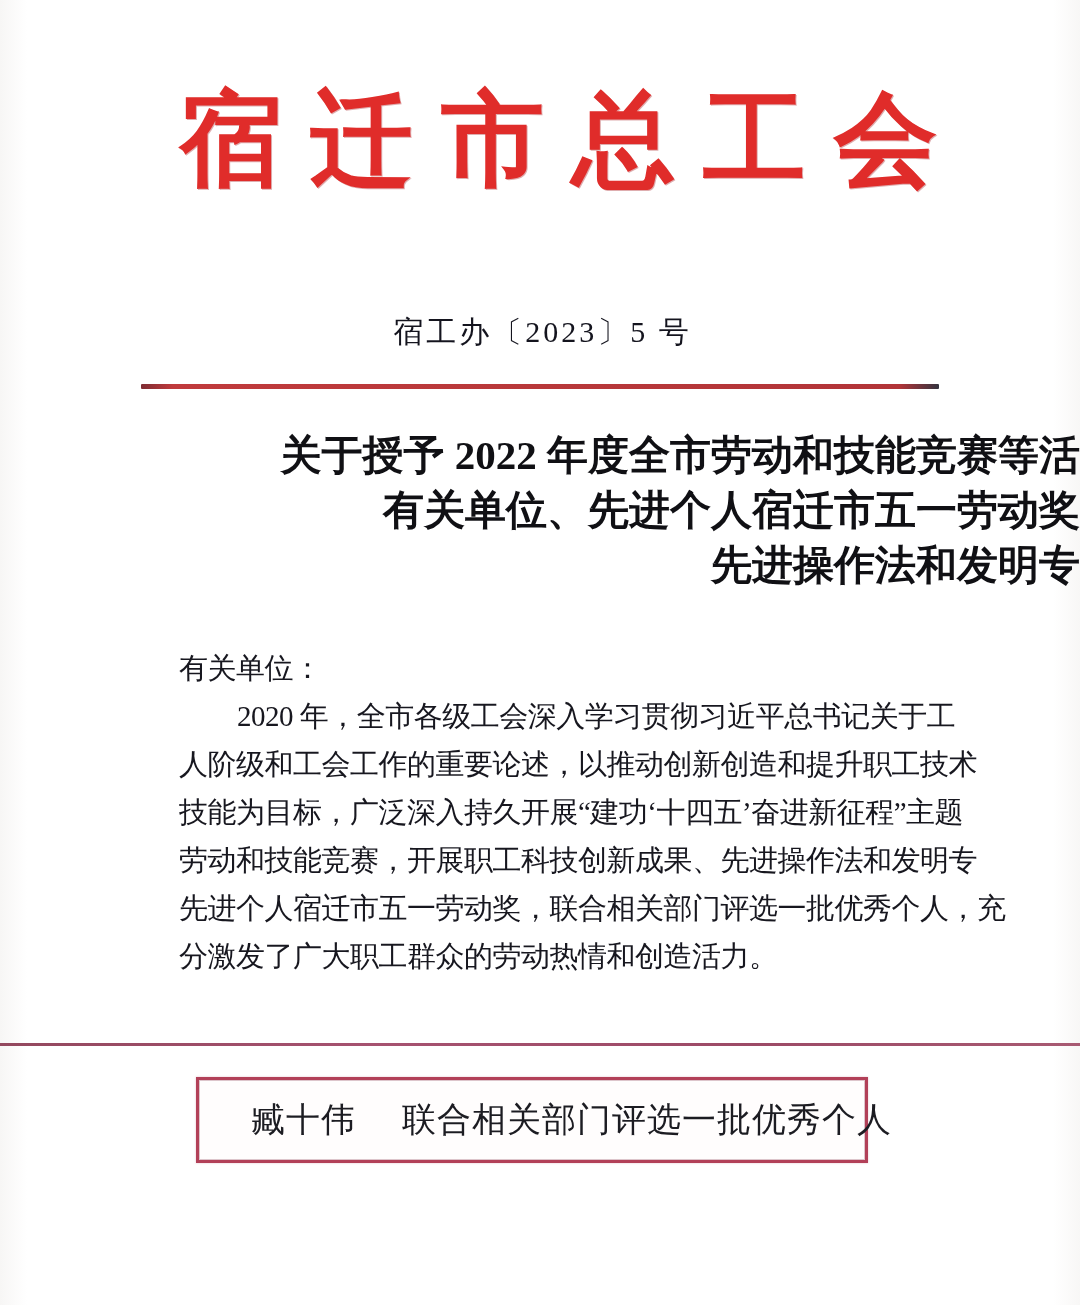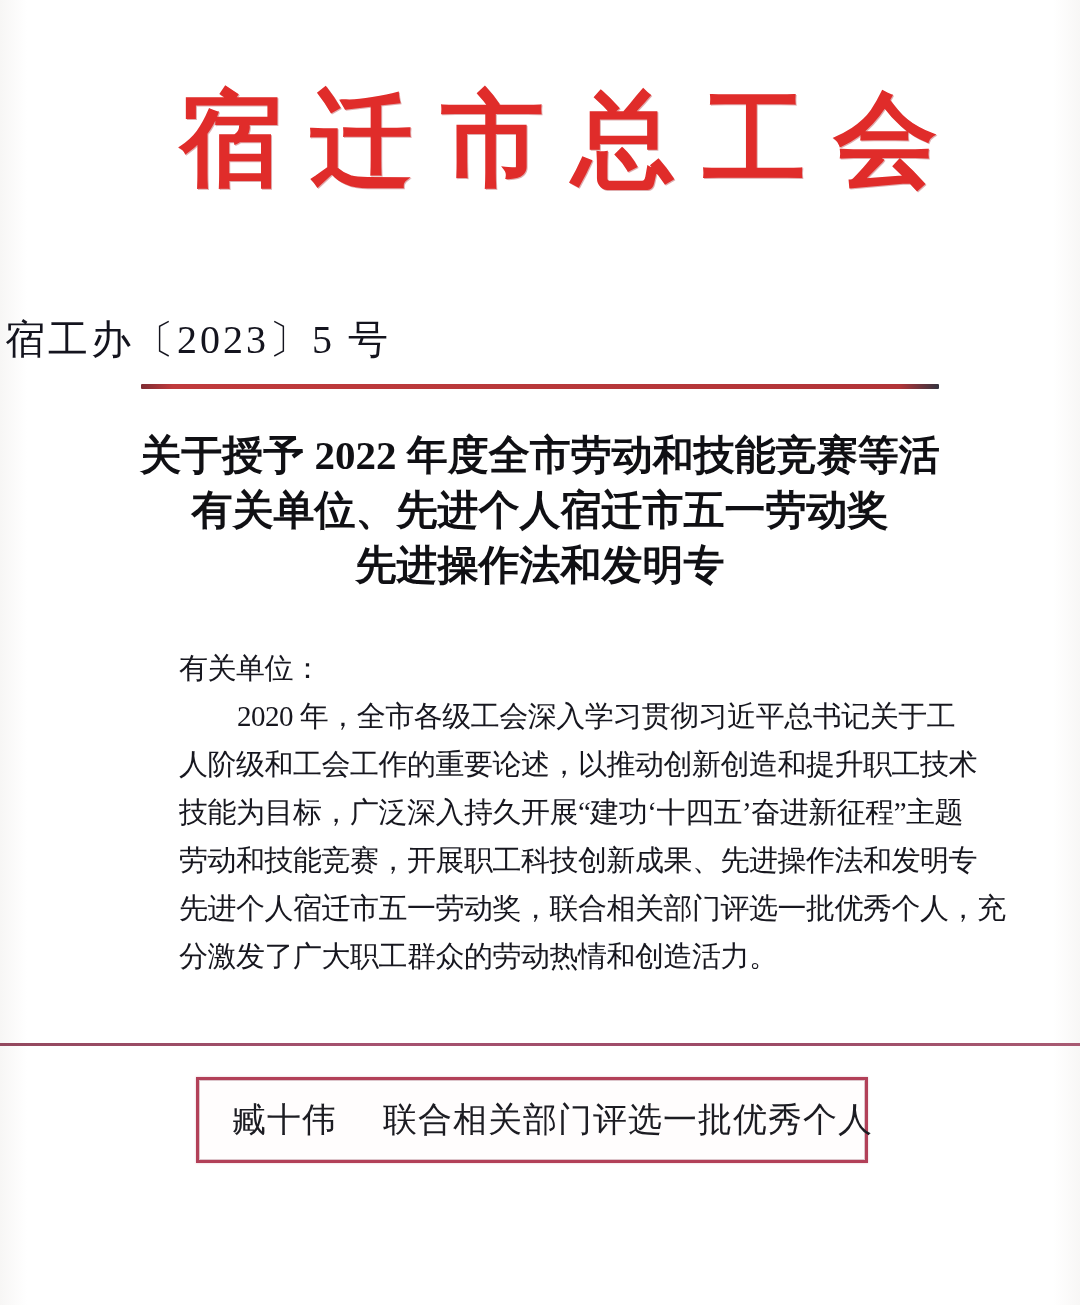--- a/index.html
+++ b/index.html
@@ -28,33 +28,34 @@
     font-weight:bold;
     color:var(--header-red);
     letter-spacing:28px;
     text-indent:28px;
     white-space:nowrap;
     text-shadow:1px 1px 0 rgba(160,20,25,.35);
     padding-left:36px;
   }
   .doc-number{
     position:absolute;top:312px;left:5px;right:0;
-    font-size:40px;
+    text-align:center;
+    font-size:30px;
     letter-spacing:3px;
     color:#14141e;
   }
   .red-rule{
     position:absolute;top:384px;left:141px;
     width:798px;height:5px;
     background:linear-gradient(90deg,#7e2d33 0%,#c03a3c 4%,#b8383a 50%,#b23438 95%,#34343f 100%);
     border-radius:1px;
   }
   .title{
     position:absolute;top:428px;left:0;right:0;
-    text-align:center;
+    text-align:right;
     font-weight:bold;
     font-size:41px;
     line-height:55px;
     color:#101014;
   }
   .title-line{white-space:nowrap;}
   .body-block{
     position:absolute;top:644px;left:179px;width:760px;
     font-size:29px;
     line-height:48px;
@@ -69,21 +70,21 @@
   }
   .award-box{
     position:absolute;top:1077px;left:196px;
     width:672px;height:86px;
     box-sizing:border-box;
     border:3px solid var(--box-border);
     box-shadow:inset 0 0 0 1px rgba(120,30,55,.25), 0 0 2px rgba(170,60,90,.3);
     background:#fffdfd;
     display:flex;
     align-items:center;
-    padding-left:33px;
+    padding-left:52px;
     font-size:34px;
     letter-spacing:1px;
     color:#1c1c22;
   }
   .awardee-name{margin-right:1.35em;white-space:nowrap;}
   .awardee-company{white-space:nowrap;}
 </style>
 </head>
 <body>
 

